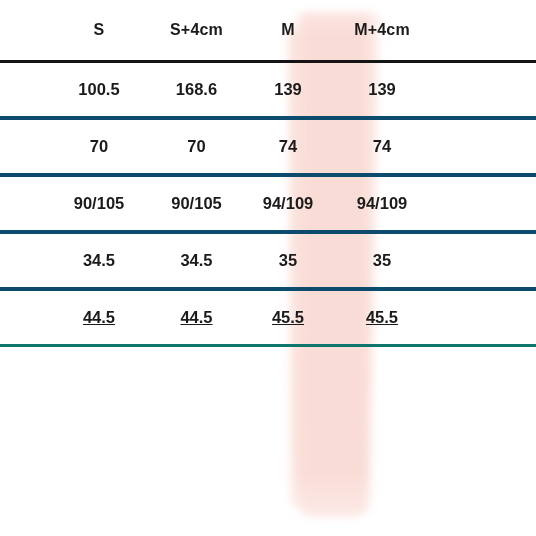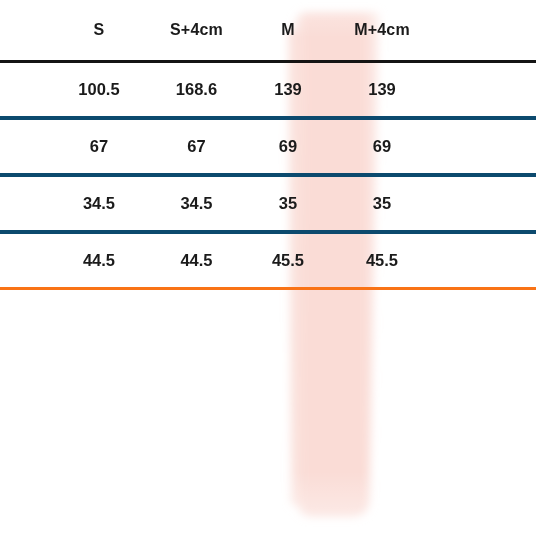--- a/index.html
+++ b/index.html
@@ -67,21 +67,22 @@
     padding: 0;
     font-size: 16.5px;
     font-weight: 700;
     color: #1b1b1b;
     text-align: center;
     vertical-align: middle;
     background: transparent;
     border-bottom: 4px solid #0c4a6e;
   }
   #size-table tbody tr:last-child td {
-    border-bottom: 3px solid #f97316;
+    border-bottom: 3px solid #0f766e;
+    text-decoration: underline;
   }
   .cell-blank { }
 </style>
 </head>
 <body>
 
 <div id="screen">
 
   <svg id="highlight-layer" viewBox="0 0 536 536" aria-hidden="true">
     <defs>
@@ -143,24 +144,32 @@
       <tr>
         <td class="cell-blank"></td>
         <td>100.5</td>
         <td>168.6</td>
         <td>139</td>
         <td>139</td>
         <td class="cell-blank"></td>
       </tr>
       <tr>
         <td class="cell-blank"></td>
-        <td>67</td>
-        <td>67</td>
-        <td>69</td>
-        <td>69</td>
+        <td>70</td>
+        <td>70</td>
+        <td>74</td>
+        <td>74</td>
+        <td class="cell-blank"></td>
+      </tr>
+      <tr>
+        <td class="cell-blank"></td>
+        <td>90/105</td>
+        <td>90/105</td>
+        <td>94/109</td>
+        <td>94/109</td>
         <td class="cell-blank"></td>
       </tr>
       <tr>
         <td class="cell-blank"></td>
         <td>34.5</td>
         <td>34.5</td>
         <td>35</td>
         <td>35</td>
         <td class="cell-blank"></td>
       </tr>

